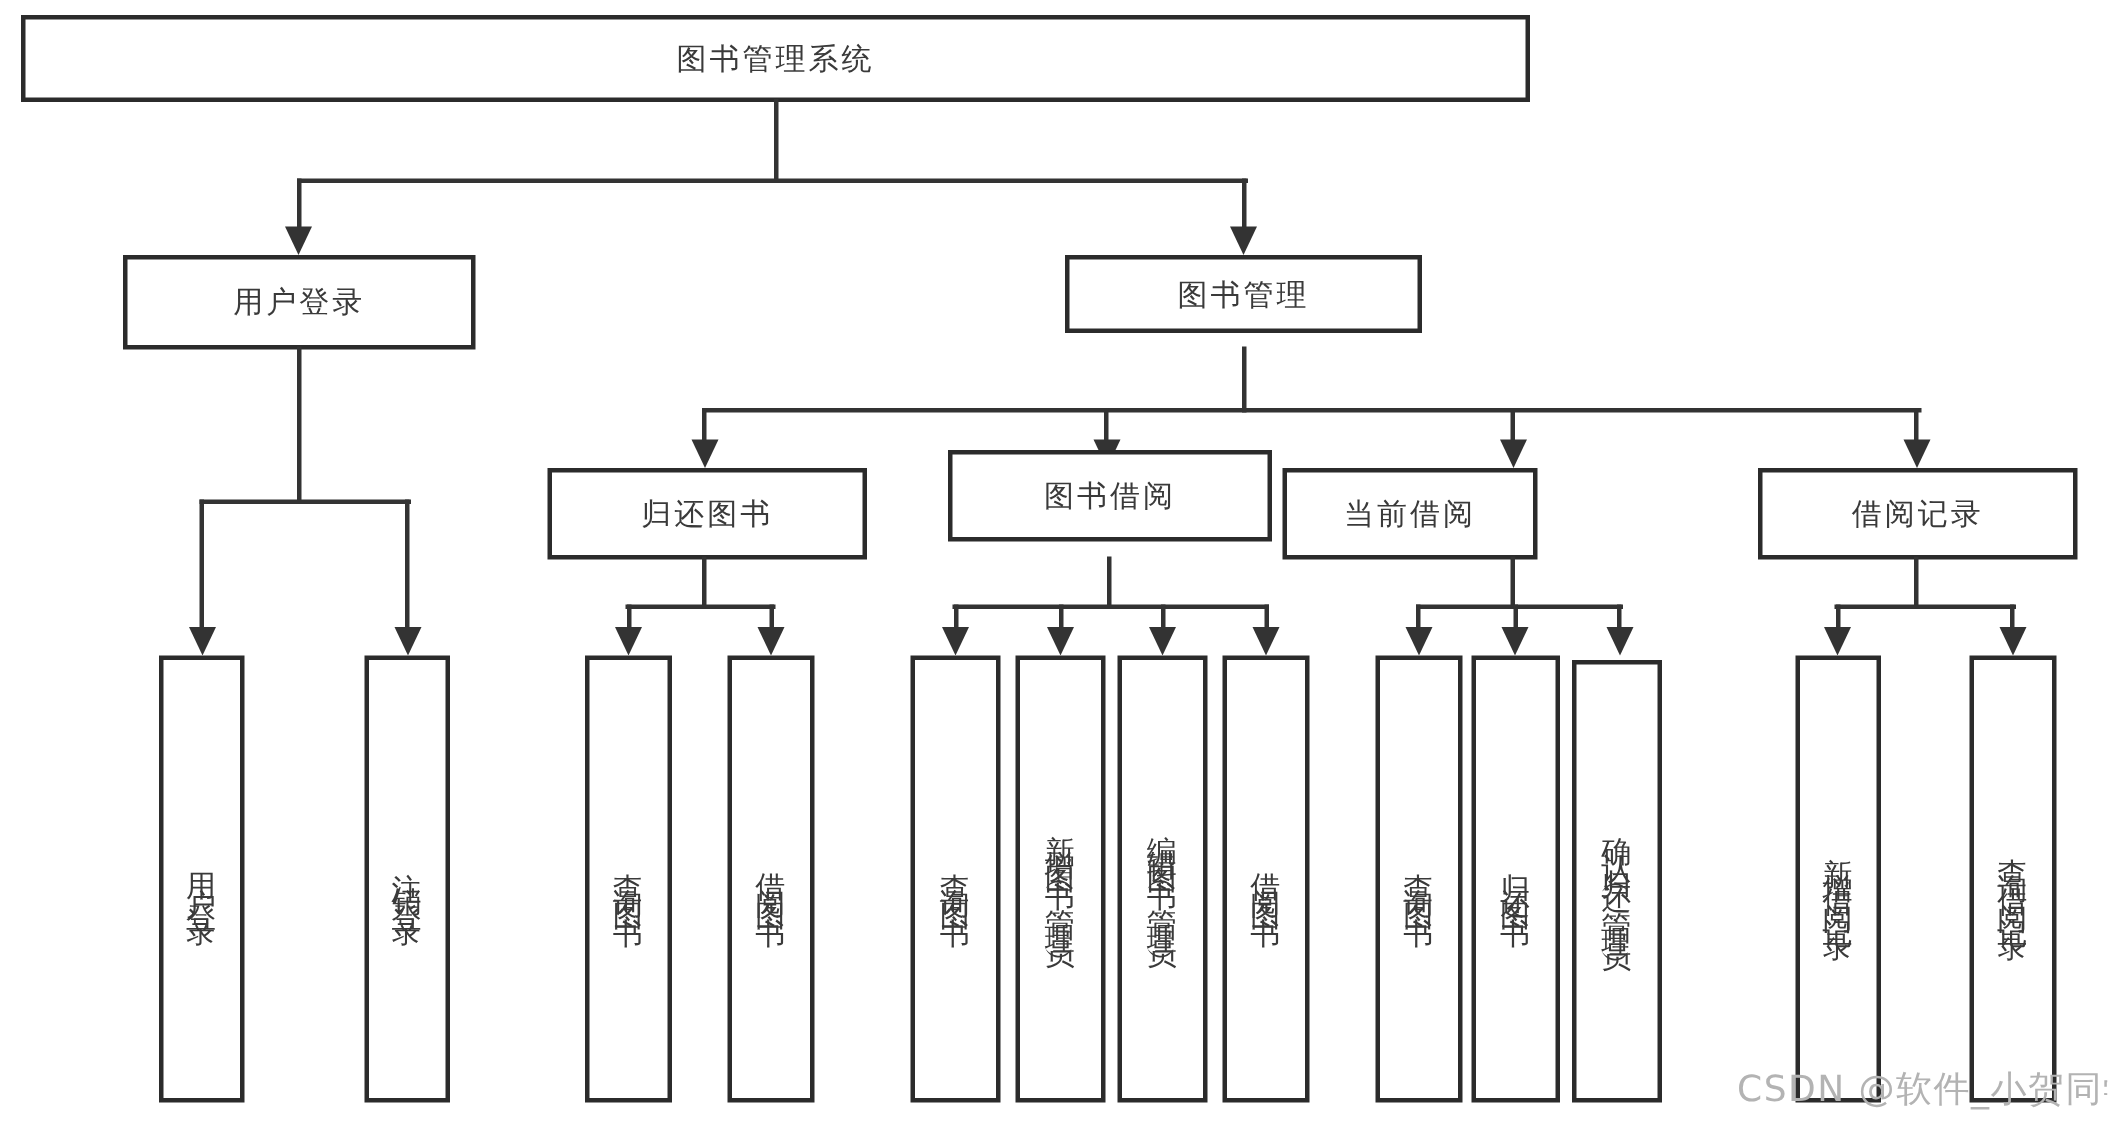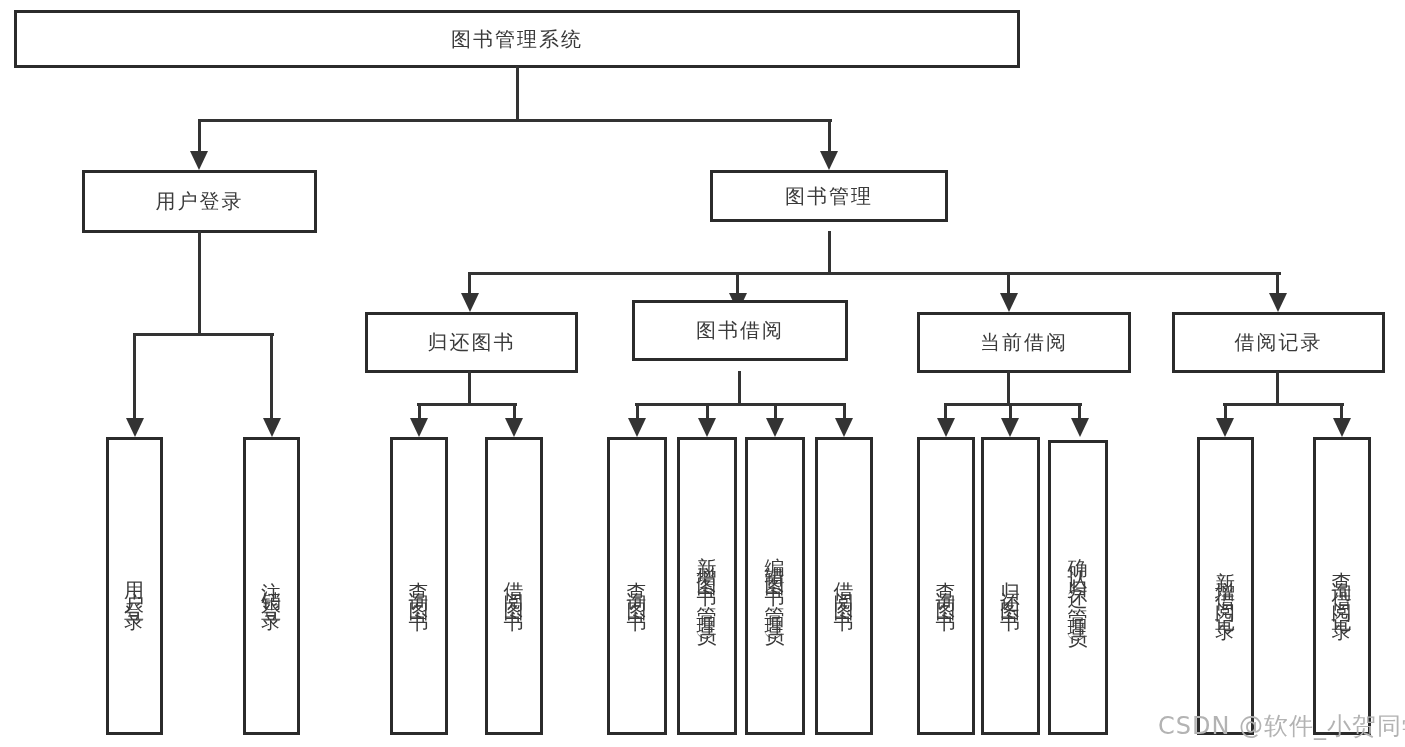--- a/index.html
+++ b/index.html
@@ -93,21 +93,21 @@
   <div class="arrow" style="left:1000px; top:293px;"></div>
   <div class="vline" style="left:1276px; top:272px; height:24px;"></div>
   <div class="arrow" style="left:1269px; top:293px;"></div>
 
   <div class="box hbox" style="left:365px; top:312px; width:213px; height:61px;">
     <span>归还图书</span>
   </div>
   <div class="box hbox" style="left:632px; top:300px; width:216px; height:61px;">
     <span>图书借阅</span>
   </div>
-  <div class="box hbox" style="left:917px; top:312px; width:214px; height:61px;">
+  <div class="box hbox" style="left:855px; top:312px; width:170px; height:61px;">
     <span>当前借阅</span>
   </div>
   <div class="box hbox" style="left:1172px; top:312px; width:213px; height:61px;">
     <span>借阅记录</span>
   </div>
 
   <div class="vline" style="left:468px; top:371px; height:35px;"></div>
   <div class="hline" style="left:417px; top:403px; width:100px;"></div>
   <div class="vline" style="left:418px; top:403px; height:18px;"></div>
   <div class="arrow" style="left:410px; top:418px;"></div>

